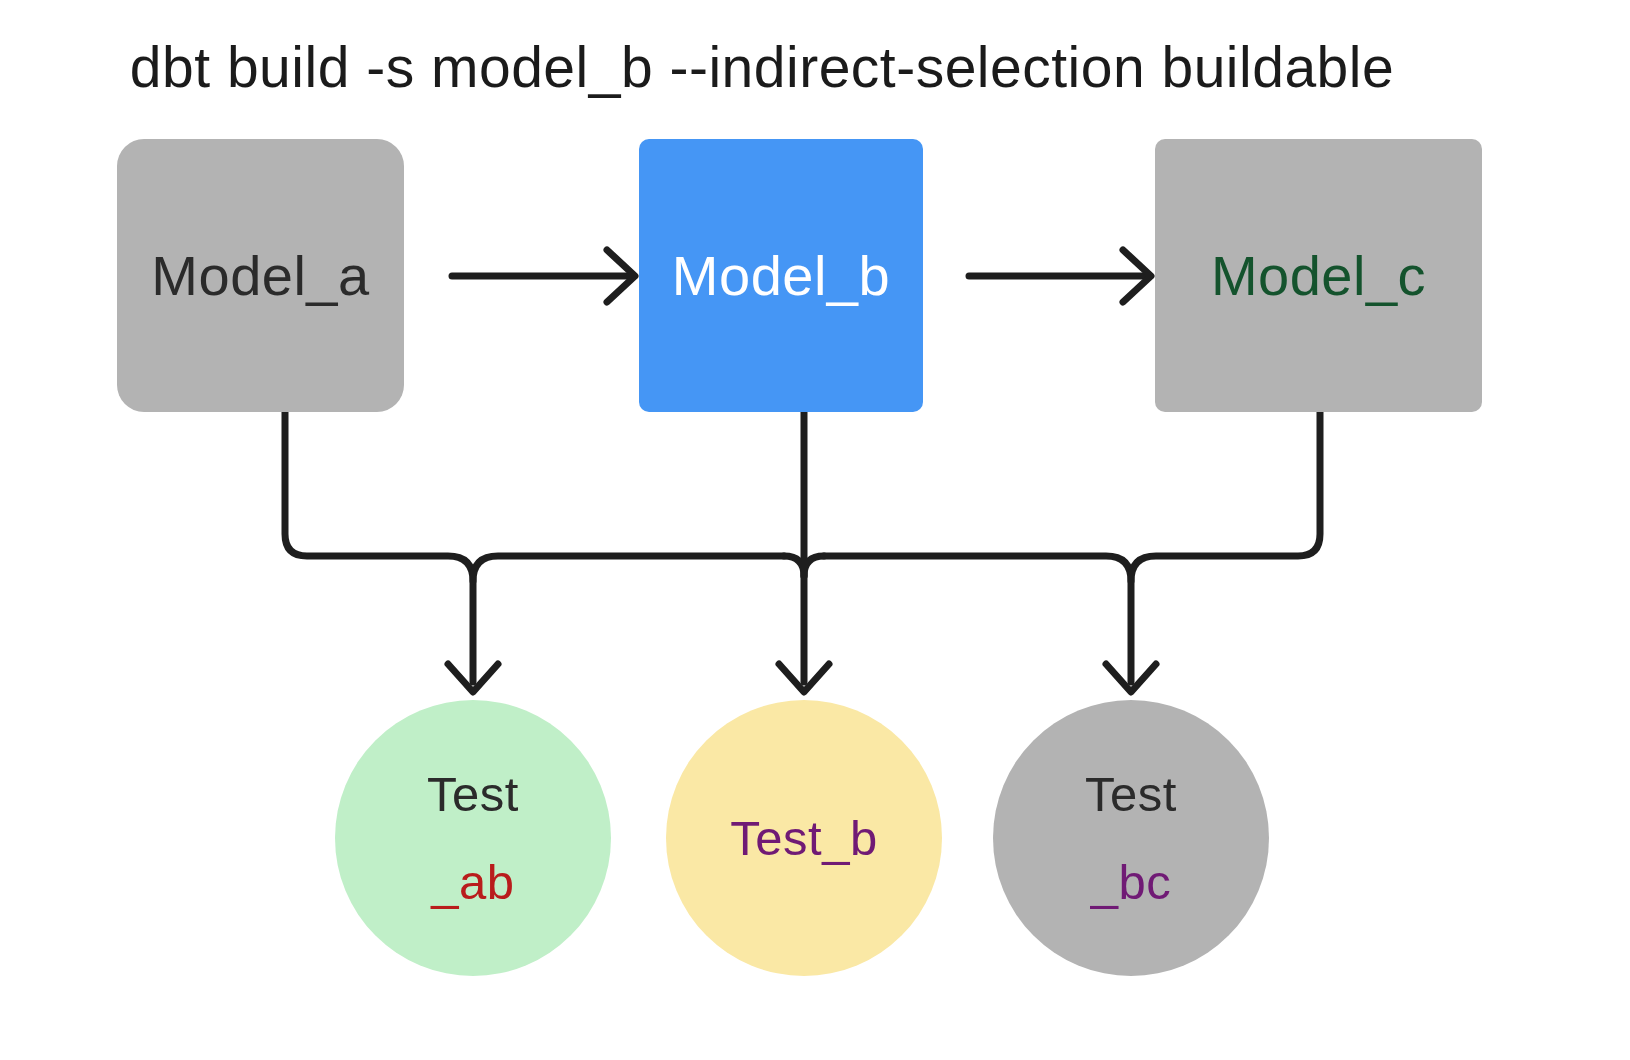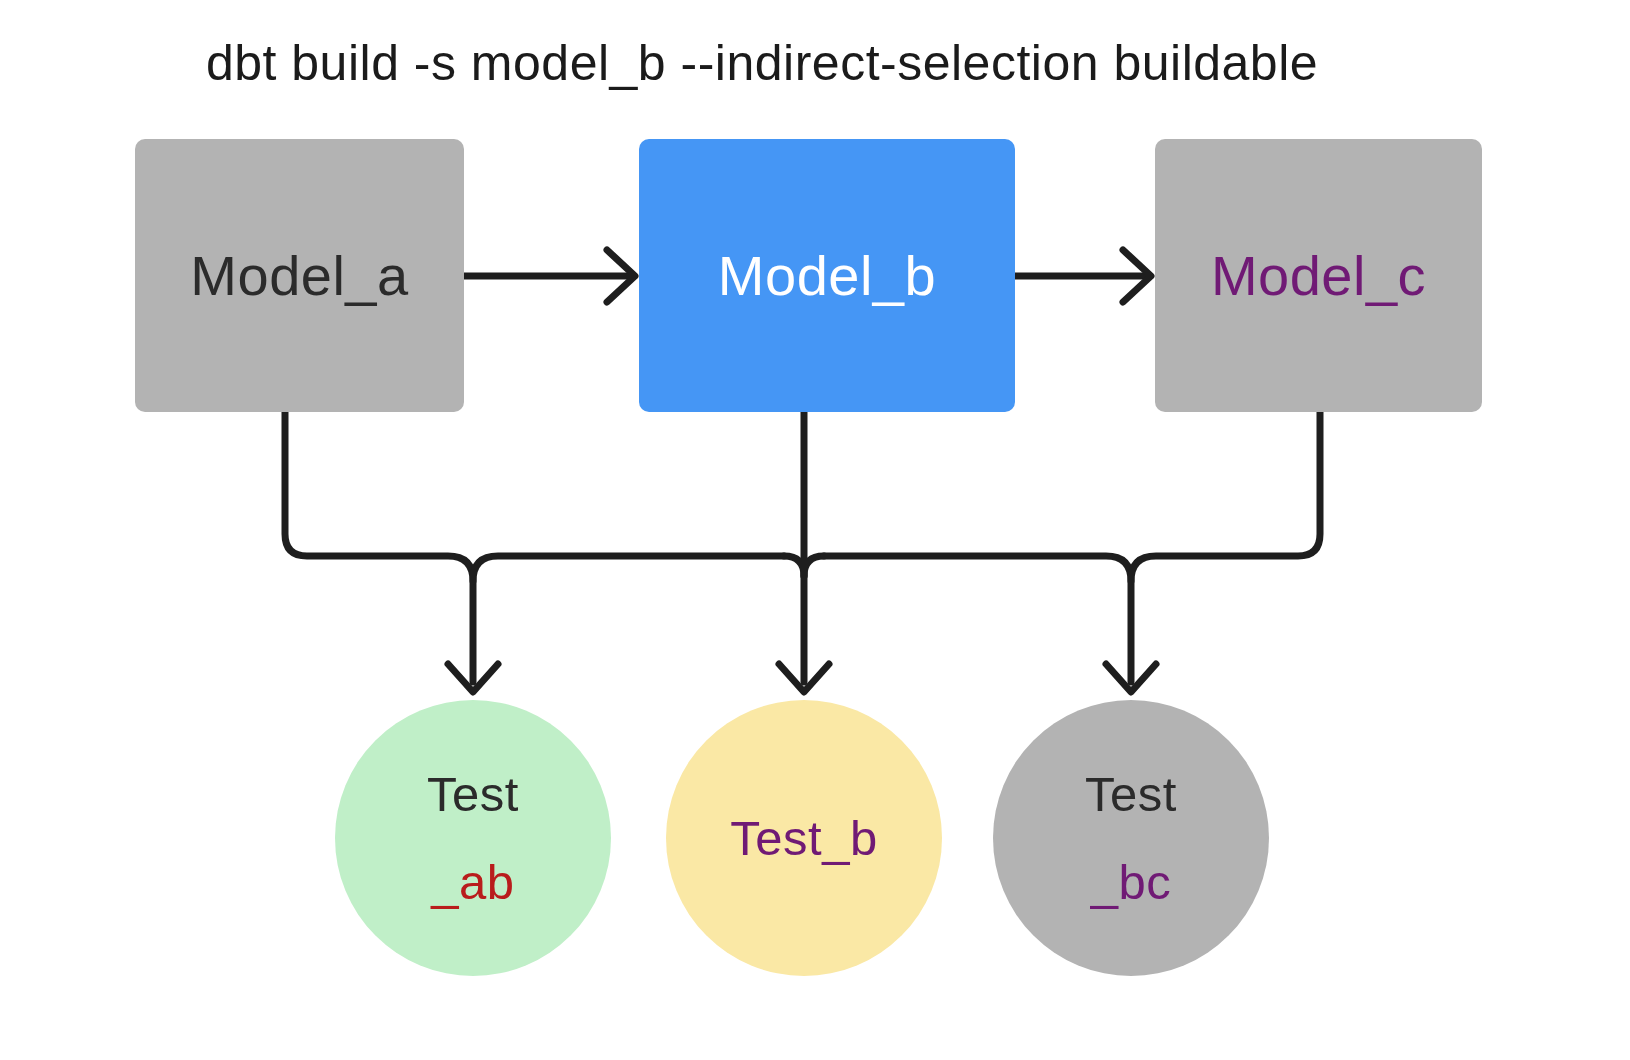--- a/index.html
+++ b/index.html
@@ -14,21 +14,21 @@
     height: 1060px;
     background: #ffffff;
     overflow: hidden;
   }
   .title {
     position: absolute;
     top: 34px;
     left: 762px;
     transform: translateX(-50%);
     white-space: nowrap;
-    font-size: 50px;
+    font-size: 57px;
     font-weight: 500;
     color: #1b1b1b;
     letter-spacing: 0.5px;
   }
   .connector-layer {
     position: absolute;
     left: 0;
     top: 0;
     z-index: 0;
   }
@@ -43,22 +43,22 @@
     top: 139px;
     height: 273px;
     border-radius: 10px;
     display: flex;
     align-items: center;
     justify-content: center;
     z-index: 1;
     font-size: 56px;
     letter-spacing: 0.5px;
   }
-  .model-a { left: 135px; width: 329px; }
-  .model-b { left: 639px; width: 376px; }
+  .model-a { left: 117px; width: 287px; border-radius: 27px; }
+  .model-b { left: 639px; width: 284px; }
   .model-c { left: 1155px; width: 327px; }
   .test-node {
     position: absolute;
     top: 700px;
     width: 276px;
     height: 276px;
     border-radius: 50%;
     display: flex;
     flex-direction: column;
     align-items: center;
@@ -111,21 +111,21 @@
     </g>
   </svg>
 
   <div class="model-node model-a" style="background: rgb(179, 179, 179);">
     <span style="color: rgb(43, 43, 43);">Model_a</span>
   </div>
   <div class="model-node model-b" style="background: rgb(69, 150, 245);">
     <span style="color: rgb(255, 255, 255);">Model_b</span>
   </div>
   <div class="model-node model-c" style="background: rgb(179, 179, 179);">
-    <span style="color: #701a75;">Model_c</span>
+    <span style="color: #14532d;">Model_c</span>
   </div>
 
   <div class="test-node test-ab" style="background: rgb(192, 239, 200);">
     <div class="label-line" style="color: rgb(43, 43, 43);">Test</div>
     <div class="label-line hide-empty" style="color: #b91c1c;">_ab</div>
   </div>
   <div class="test-node test-b" style="background: rgb(250, 232, 165);">
     <div class="label-line" style="color: #701a75;">Test_b</div>
 
   </div>

